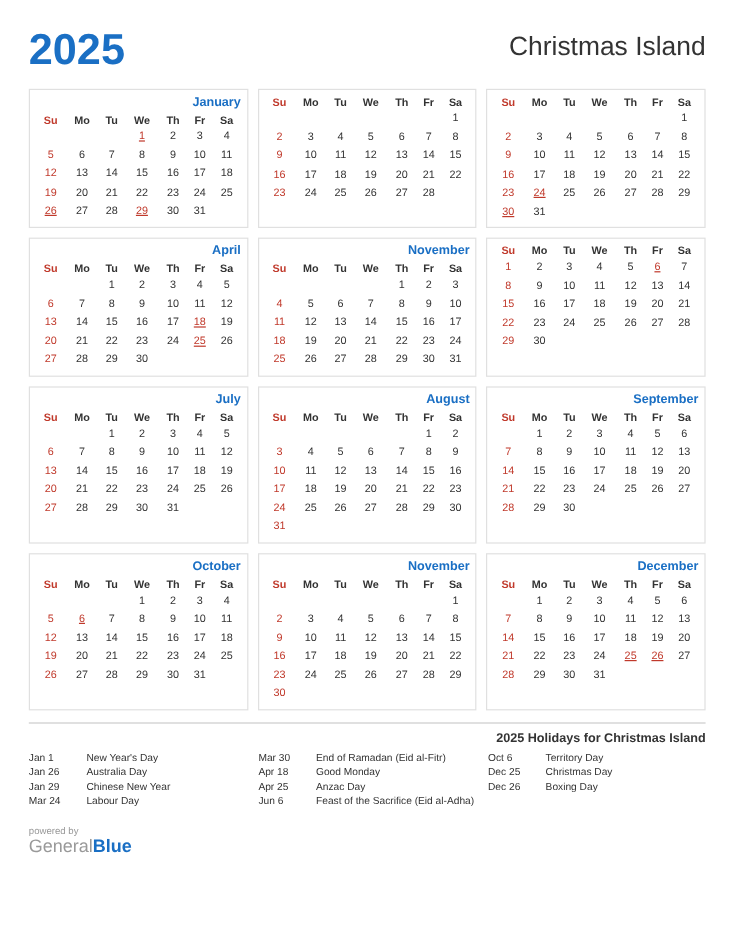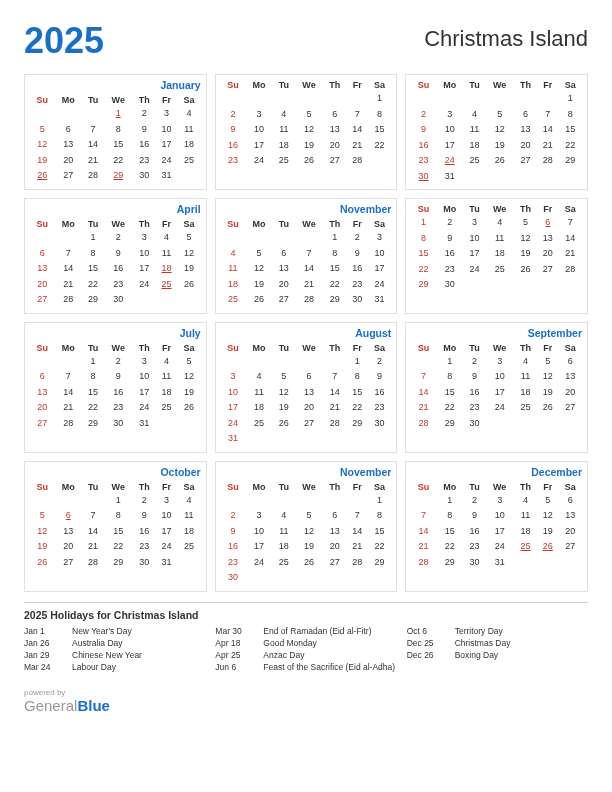--- a/index.html
+++ b/index.html
@@ -68,20 +68,21 @@
     .holidays-section {
       margin-top: 10px;
       border-top: 1px solid #ccc;
       padding-top: 6px;
     }
     .holidays-title {
       font-size: 10.5px;
       font-weight: bold;
       color: #333;
       margin-bottom: 5px;
+      text-align: right;
     }
     .holidays-columns {
       display: grid;
       grid-template-columns: 1fr 1fr 1fr;
       gap: 0 10px;
     }
     .holiday-entry {
       display: flex;
       gap: 16px;
       margin-bottom: 2px;

